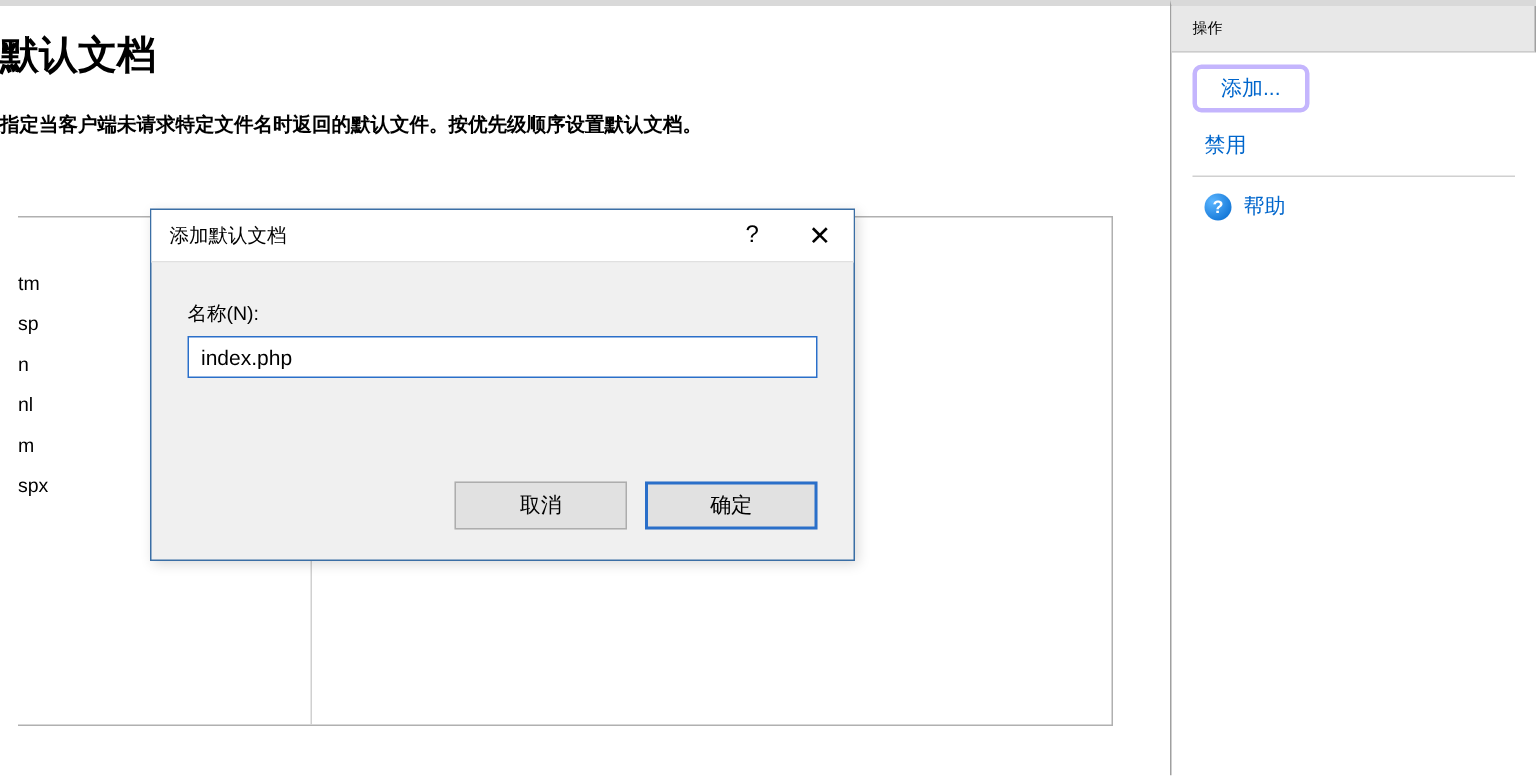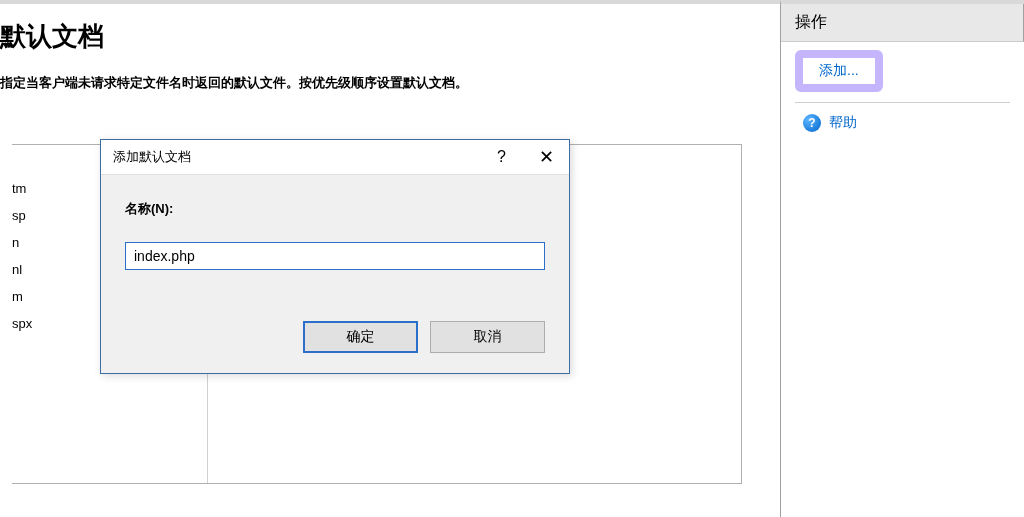--- a/index.html
+++ b/index.html
@@ -92,23 +92,22 @@
       justify-content: center;
       font-size: 16px;
       cursor: pointer;
     }
     .dialog-close-btn { font-size: 18px; }
     .dialog-body {
       padding: 25px 24px;
     }
     .field-label {
       font-size: 13px;
-      margin-bottom: 24px;
+      margin-bottom: 6px;
       display: block;
-      font-weight: bold;
     }
     .field-input {
       width: 100%;
       height: 28px;
       border: 1px solid #2a6fc9;
       padding: 4px 8px;
       font-size: 14px;
       font-family: Liberation Sans, sans-serif;
       outline: none;
     }
@@ -137,39 +136,39 @@
       top: 0;
       width: 244px;
       height: 517px;
       border-left: 1px solid #a0a0a0;
       border-top: 4px solid #d9d9d9;
       background: #fff;
     }
     .actions-header {
       background: #e8e8e8;
       padding: 8px 14px;
-      font-size: 16px;
+      font-size: 10px;
       color: #000;
       border-bottom: 1px solid #ccc;
       border-right: 1px solid #a0a0a0;
     }
     .actions-list {
       padding: 8px 14px;
     }
     .action-item {
       padding: 7px 8px;
       font-size: 14px;
       color: #0066cc;
       cursor: pointer;
       display: flex;
       align-items: center;
       gap: 8px;
     }
     .action-highlight {
-      border: 8px solid #c4b5fd;
+      border: 3px solid #c4b5fd;
       border-radius: 6px;
       display: inline-block;
       padding: 4px 16px;
       margin-bottom: 6px;
     }
     .action-divider {
       border-top: 1px solid #d0d0d0;
       margin: 4px 0;
     }
     .help-icon-circle {
@@ -211,31 +210,32 @@
       <div class="dialog-controls">
         <div class="dialog-help-btn">?</div>
         <div class="dialog-close-btn">✕</div>
       </div>
     </div>
     <div class="dialog-body">
       <label class="field-label">名称(N):</label>
       <input type="text" class="field-input" value="index.php" style="">
     </div>
     <div class="dialog-buttons">
+      <button class="btn">取消</button>
       <button class="btn btn-primary">确定</button>
-      <button class="btn">取消</button>
     </div>
   </div>
 </div>
 
 <div class="actions-panel">
   <div class="actions-header">操作</div>
   <div class="actions-list">
     <div class="action-highlight">
       <span class="action-item" style="padding:0;">添加...</span>
     </div>
+    <div class="action-item">禁用</div>
     <div class="action-divider"></div>
     <div class="action-item">
       <span class="help-icon-circle">?</span>
       <span>帮助</span>
     </div>
   </div>
 </div>
 
 </body></html>

